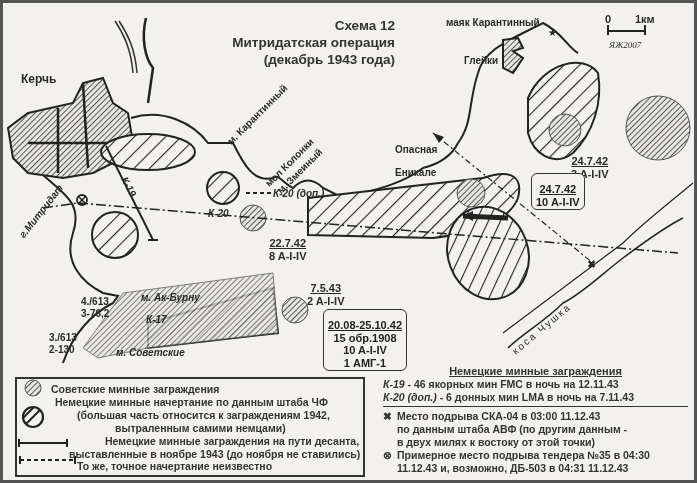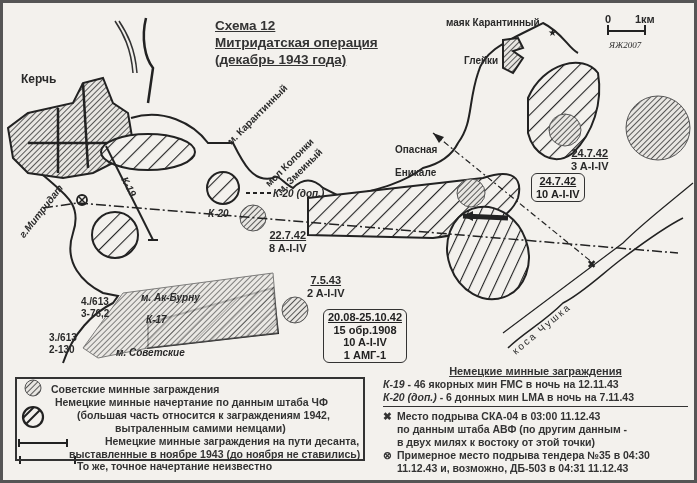--- a/index.html
+++ b/index.html
@@ -1,24 +1,24 @@
 <!DOCTYPE html>
 <html><head>
 <meta charset="utf-8">
 <style>
   html, body { margin: 0; padding: 0; }
   body { width: 697px; height: 483px; background: #f1efeb; overflow: hidden; font-family: "Liberation Sans", sans-serif; color: #222; }
   #map { position: relative; width: 697px; height: 483px; box-sizing: border-box; border: 3px solid #555; background: #f3f1ed; }
   svg.base { position: absolute; left: 0; top: 0; }
   .lbl { position: absolute; font-weight: bold; font-size: 11px; color: #2a2a2a; white-space: nowrap; line-height: 1.15; }
-  .title { position: absolute; left: 212px; top: 14px; width: 180px; text-align: left; font-weight: bold; font-size: 13.5px; line-height: 17px; color: #333; text-decoration: underline; }
+  .title { position: absolute; left: 212px; top: 14px; width: 180px; text-align: right; font-weight: bold; font-size: 13.5px; line-height: 17px; color: #333; }
   .it { font-style: italic; }
   .box { position: absolute; border: 1.5px solid #333; border-radius: 6px; background: #f3f1ed; font-weight: bold; font-size: 11px; text-align: center; line-height: 12.5px; padding: 1px 4px; }
-  .u { text-decoration: underline; }
-  .legend-l { position: absolute; left: 12px; top: 374px; width: 350px; height: 84px; border: 2px solid #333; box-sizing: border-box; font-weight: bold; font-size: 10.5px; color: #333; text-decoration: underline; }
+  .u { text-decoration: underline; margin-top: 8px; }
+  .legend-l { position: absolute; left: 12px; top: 374px; width: 350px; height: 100px; border: 2px solid #333; box-sizing: border-box; font-weight: bold; font-size: 10.5px; color: #333; text-decoration: underline; }
   .legend-l .row { position: absolute; white-space: nowrap; }
   .legend-r { position: absolute; left: 380px; top: 362px; width: 305px; font-weight: bold; font-size: 10.5px; color: #333; }
   .legend-r .row { white-space: nowrap; line-height: 13px; }
   .legend-r .head { text-align: center; text-decoration: underline; font-size: 11px; margin-left: 0; }
 </style>
 </head>
 <body>
 
 <div id="map">
 

